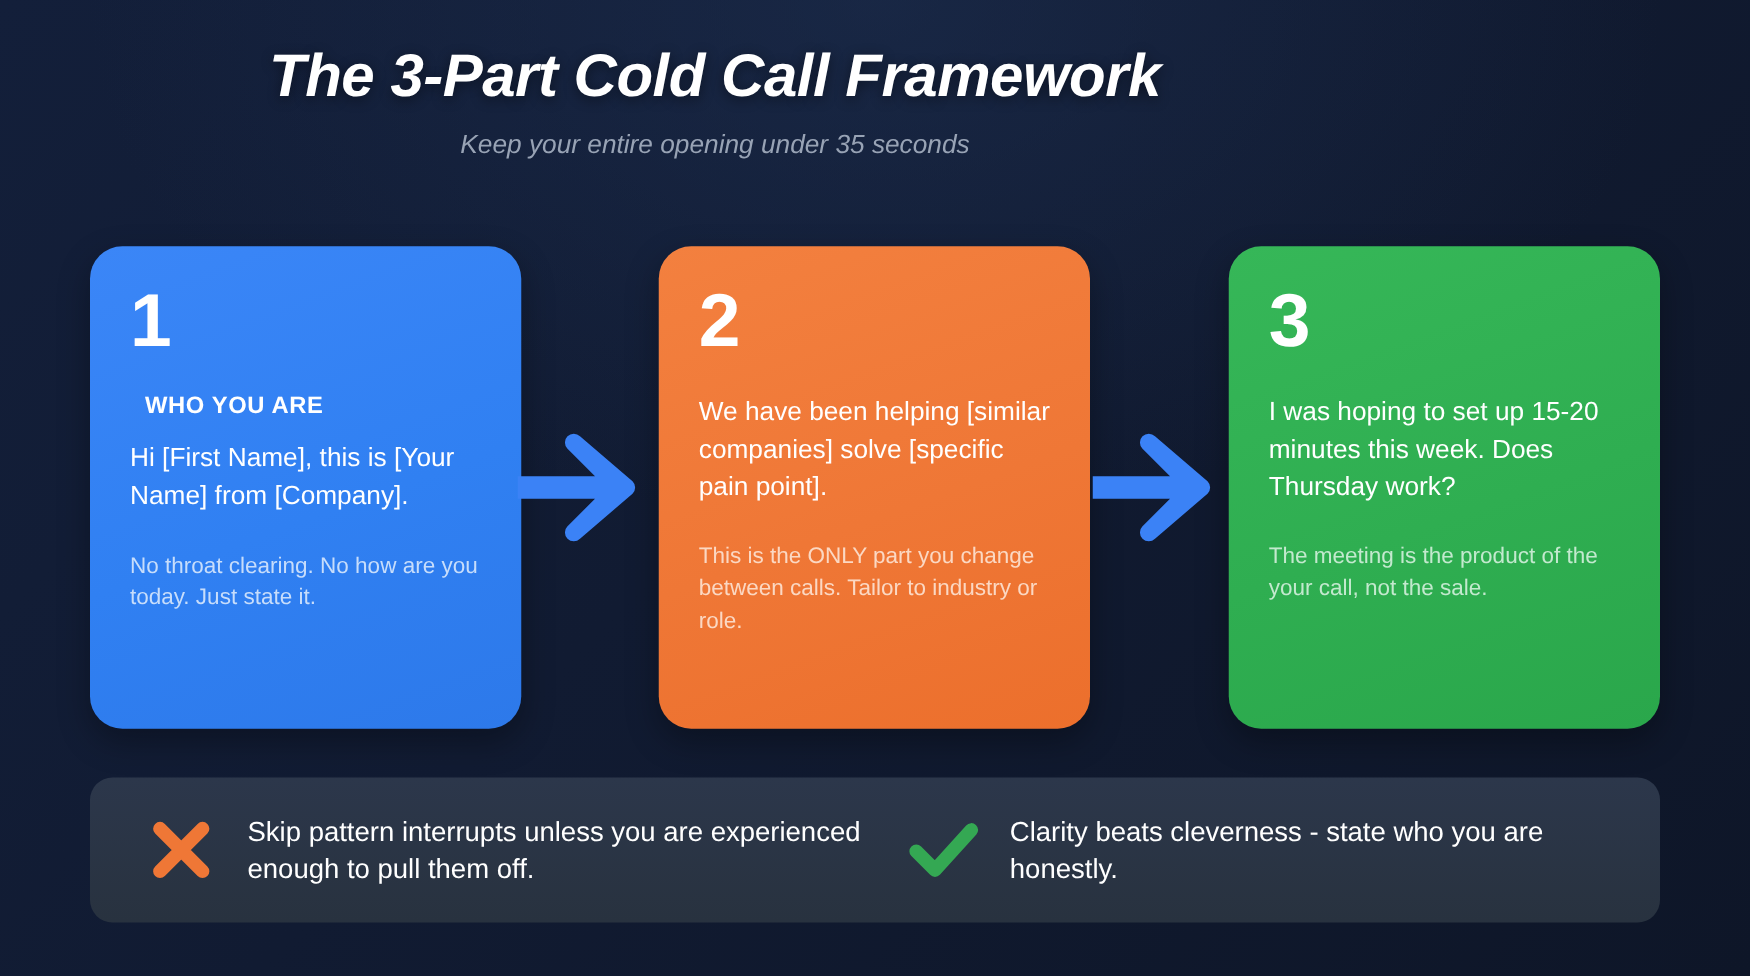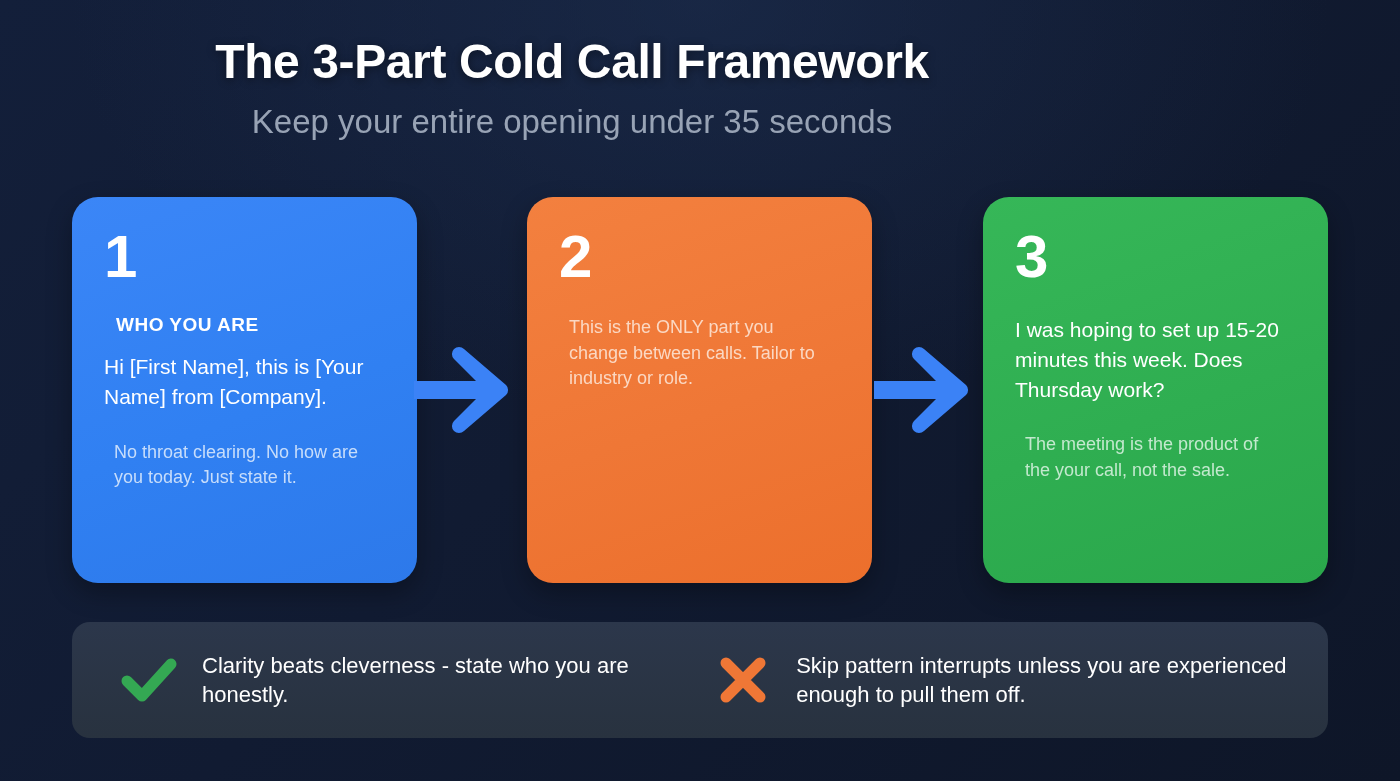--- a/index.html
+++ b/index.html
@@ -23,32 +23,33 @@
     box-sizing: border-box;
   }
 
   
   .header {
     position: absolute;
     left: 0;
     top: 36px;
     width: 1144px;
     text-align: center;
+    font-style: italic;
   }
   .title {
     font-size: 48px;
     font-weight: bold;
     color: #ffffff;
     letter-spacing: -0.4px;
     line-height: 1.08;
     margin: 0;
     text-shadow: 0 2px 10px rgba(0,0,0,0.45);
   }
   .subtitle {
-    font-size: 33px;
+    font-size: 21px;
     font-weight: normal;
     color: #98a3b5;
     line-height: 1.1;
     margin: 16px 0 0 0;
   }
 
   
   .cards {
     position: absolute;
     left: 72px;
@@ -91,21 +92,21 @@
     font-size: 21px;
     font-weight: normal;
     color: #ffffff;
     line-height: 1.42;
     margin: 16px 0 28px 0;
   }
   .card-note {
     font-size: 18px;
     font-weight: normal;
     line-height: 1.42;
-    margin: 10px;
+    margin: 0;
   }
   .card-1 .card-note { color: #c7ddfb; }
   .card-2 .card-note { color: #fbd8c3; }
   .card-3 .card-note { color: #c3e9ce; }
 
   
   .arrow {
     position: absolute;
     top: 344px;
     width: 96px;
@@ -161,20 +162,21 @@
 
     <div class="card card-1">
       <div class="card-number">1</div>
       <div class="card-heading">WHO YOU ARE</div>
       <div class="card-script">Hi [First Name], this is [Your Name] from [Company].</div>
       <div class="card-note">No throat clearing. No how are you today. Just state it.</div>
     </div>
 
     <div class="card card-2">
       <div class="card-number">2</div>
+      <div class="card-script">We have been helping [similar companies] solve [specific pain point].</div>
       <div class="card-note">This is the ONLY part you change between calls. Tailor to industry or role.</div>
     </div>
 
     <div class="card card-3">
       <div class="card-number">3</div>
       <div class="card-script">I was hoping to set up 15-20 minutes this week. Does Thursday work?</div>
       <div class="card-note">The meeting is the product of the your call, not the sale.</div>
     </div>
 
   </div>
@@ -185,34 +187,34 @@
     </svg>
   </div>
 
   <div class="arrow arrow-2">
     <svg viewBox="0 0 96 92" width="96" height="92" aria-hidden="true">
       <path d="M0 37 L62 37 L40 15 A7 7 0 0 1 50 5 L92 41 A7 7 0 0 1 92 51 L50 87 A7 7 0 0 1 40 77 L62 55 L0 55 Z" fill="#3b82f6"></path>
     </svg>
   </div>
 
   <div class="tips-bar">
+
+    <div class="tip tip-dont">
+      <span class="tip-icon">
+        <svg viewBox="0 0 58 58" width="58" height="58" aria-hidden="true">
+          <path d="M12 12 L46 46 M46 12 L12 46" fill="none" stroke="#ef7736" stroke-width="11" stroke-linecap="round"></path>
+        </svg>
+      </span>
+      <span class="tip-text">Skip pattern interrupts unless you are experienced enough to pull them off.</span>
+    </div>
 
     <div class="tip tip-do">
       <span class="tip-icon">
         <svg viewBox="0 0 58 58" width="58" height="58" aria-hidden="true">
           <path d="M7 30 L22 45 L51 13" fill="none" stroke="#34a853" stroke-width="11" stroke-linecap="round" stroke-linejoin="round"></path>
         </svg>
       </span>
       <span class="tip-text">Clarity beats cleverness - state who you are honestly.</span>
     </div>
 
-    <div class="tip tip-dont">
-      <span class="tip-icon">
-        <svg viewBox="0 0 58 58" width="58" height="58" aria-hidden="true">
-          <path d="M12 12 L46 46 M46 12 L12 46" fill="none" stroke="#ef7736" stroke-width="11" stroke-linecap="round"></path>
-        </svg>
-      </span>
-      <span class="tip-text">Skip pattern interrupts unless you are experienced enough to pull them off.</span>
-    </div>
-
   </div>
 
 </div>
 
 </body></html>

